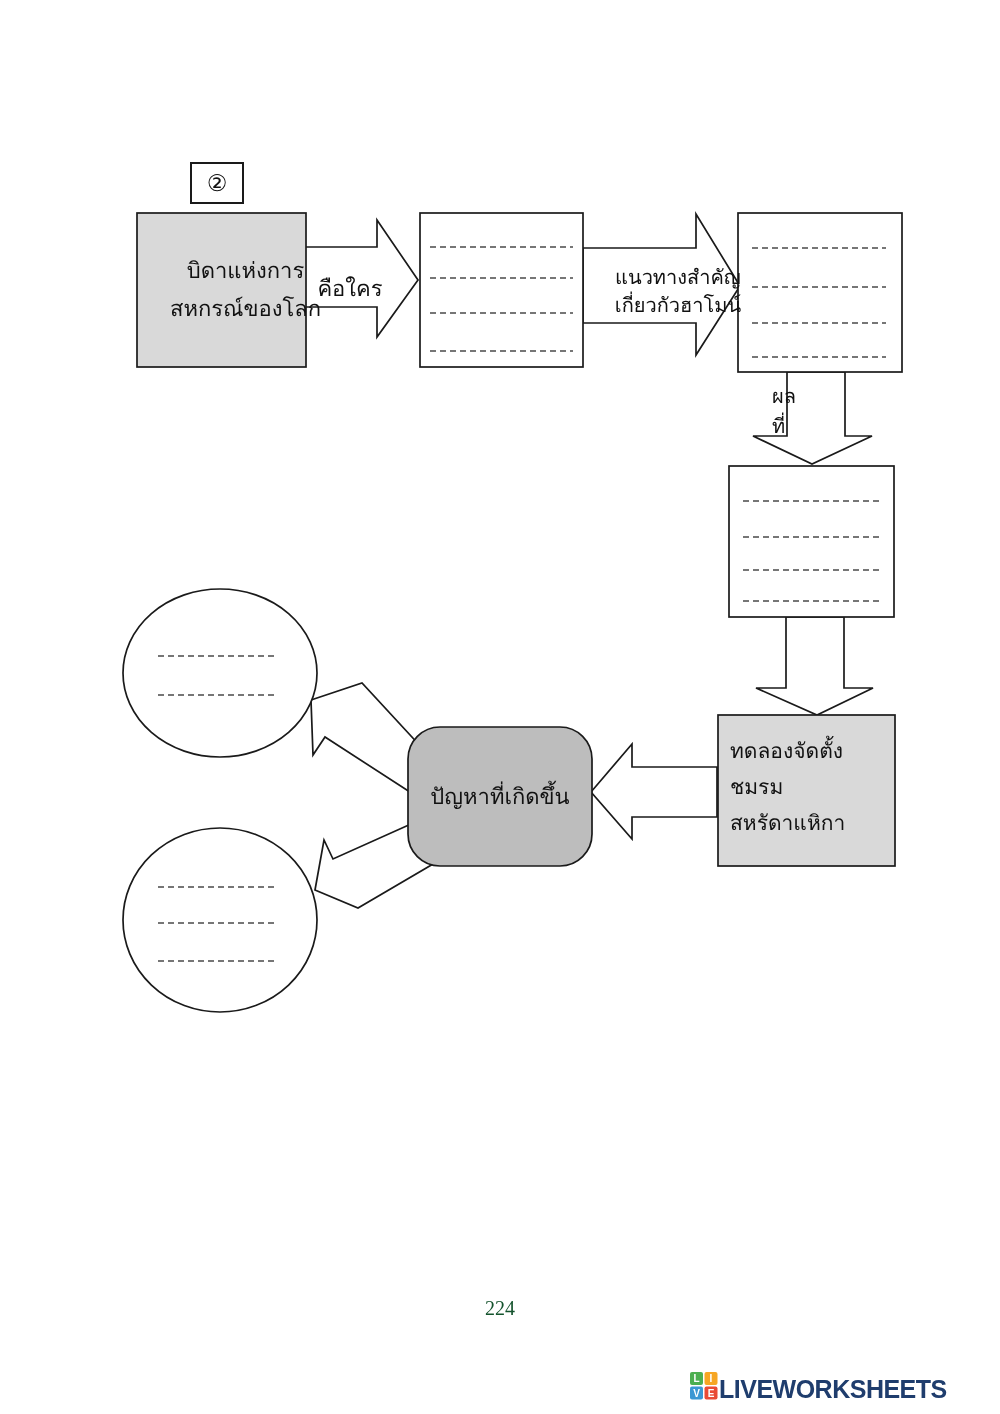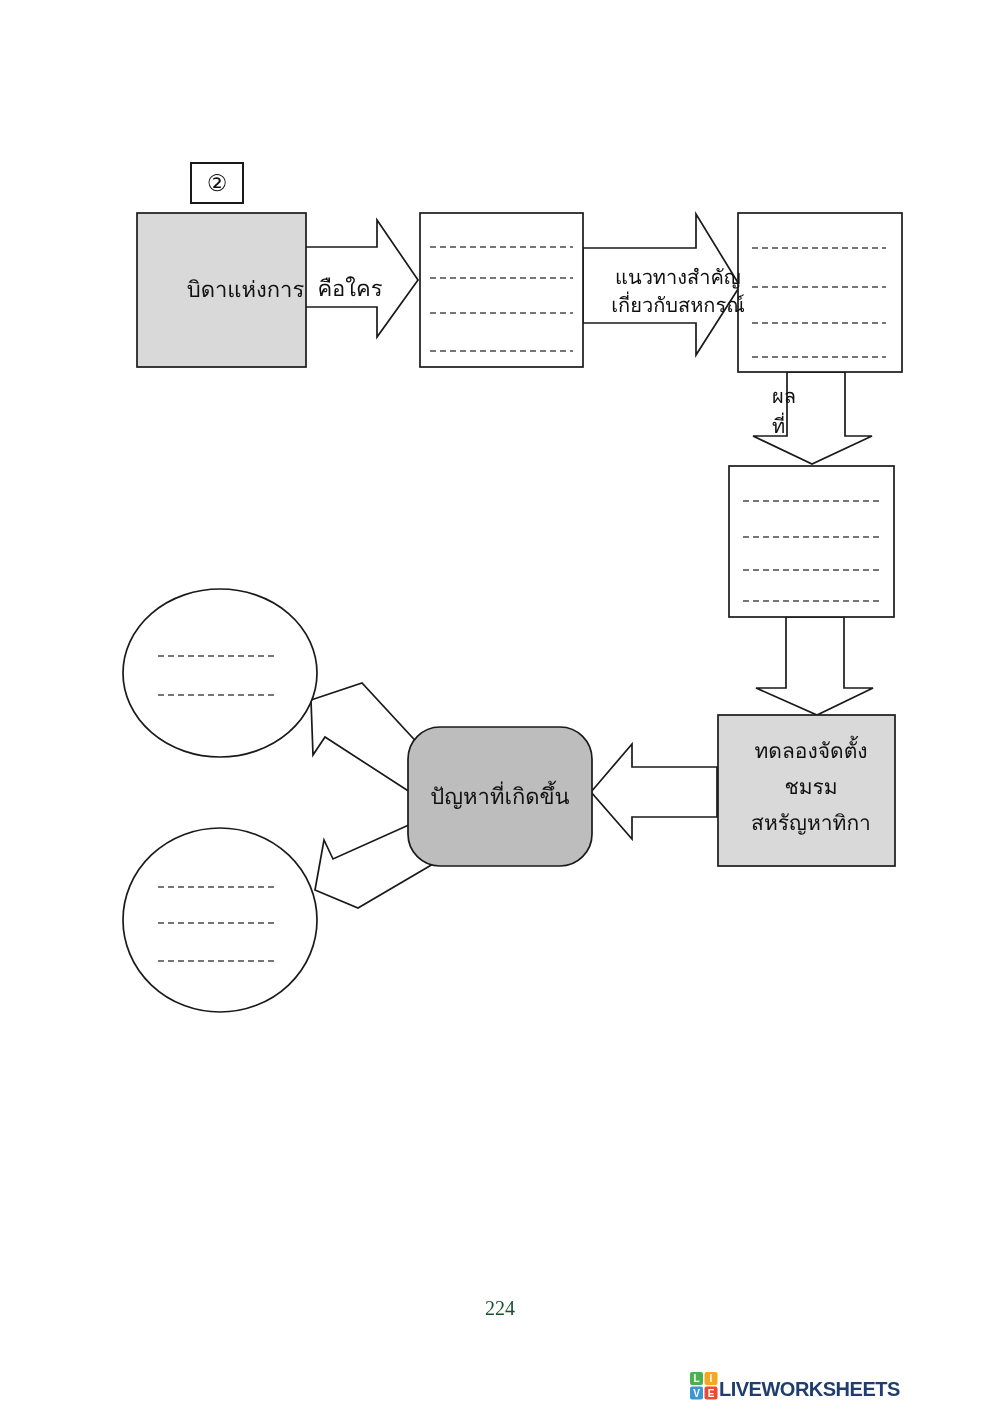--- a/index.html
+++ b/index.html
@@ -36,35 +36,35 @@
   .arrow2-label{
     left:584px;top:263px;width:148px;
     font-size:20px;line-height:28px;text-align:center;margin-left:20px;
   }
   .arrow3-label{
     left:772px;top:381px;width:62px;
     font-size:20px;line-height:30px;text-align:left;
   }
   .experiment-text{
     left:730px;top:733px;width:162px;
-    font-size:21px;line-height:36px;text-align:center;
+    font-size:21px;line-height:36px;text-align:left;
   }
   .problem-label{
     left:408px;top:727px;width:184px;height:139px;
     font-size:22px;font-weight:500;
   }
   .page-number{
     left:0;top:1297px;width:1000px;
     text-align:center;font-size:20px;
     font-family:"Liberation Serif","DejaVu Serif",serif;
     color:#14532d;
   }
   .wordmark{
     left:719px;top:1373px;width:280px;height:32px;
-    font-size:20px;font-weight:bold;letter-spacing:-0.5px;
+    font-size:25px;font-weight:bold;letter-spacing:-0.5px;
     line-height:32px;white-space:nowrap;
     font-family:"Liberation Sans","DejaVu Sans",sans-serif;
     color:#1f3d6d;
   }
 </style>
 </head>
 <body>
 
 <div class="page">
 
@@ -140,37 +140,38 @@
         <text x="696.5" y="1396.5">V</text>
         <text x="711" y="1396.5">E</text>
       </g>
     </g>
   </svg>
 
   <div class="txt badge-label center-flex">②</div>
 
   <div class="txt start-box-text center-flex">
     <div>บิดาแห่งการ</div>
+    <div>สหกรณ์ของโลก</div>
   </div>
 
   <div class="txt arrow1-label">คือใคร</div>
 
   <div class="txt arrow2-label">
     <div>แนวทางสำคัญ</div>
-    <div>เกี่ยวกับสหกรณ์</div>
+    <div>เกี่ยวกัวฮาโมน์</div>
   </div>
 
   <div class="txt arrow3-label">
     <div>ผล</div>
     <div>ที่</div>
   </div>
 
   <div class="txt experiment-text">
     <div>ทดลองจัดตั้งชมรม</div>
-    <div>สหรัญหาทิกา</div>
+    <div>สหรัดาแหิกา</div>
   </div>
 
   <div class="txt problem-label center-flex">ปัญหาที่เกิดขึ้น</div>
 
   <div class="txt page-number">224</div>
 
   <div class="txt wordmark">LIVEWORKSHEETS</div>
 
 </div>
 

